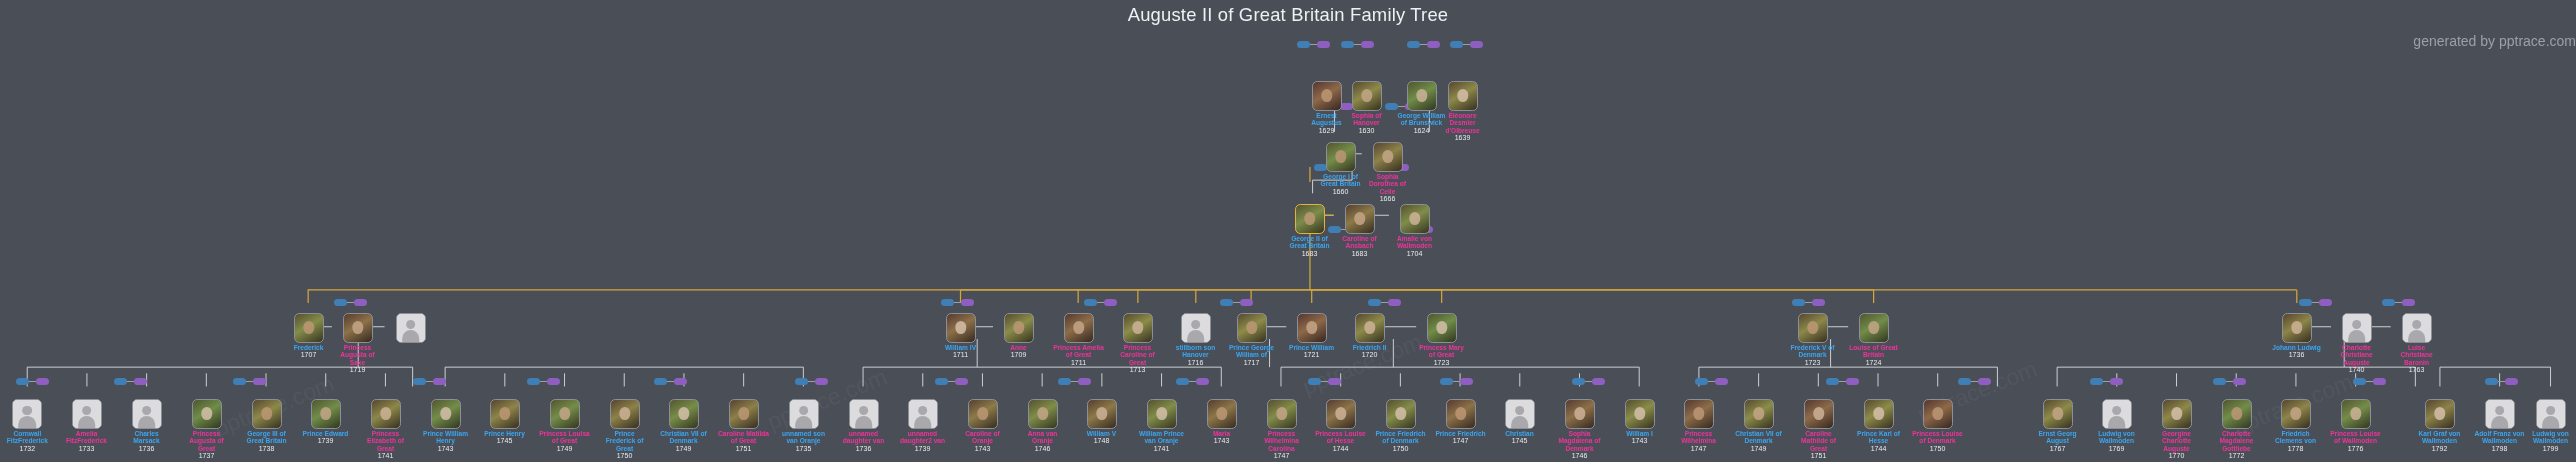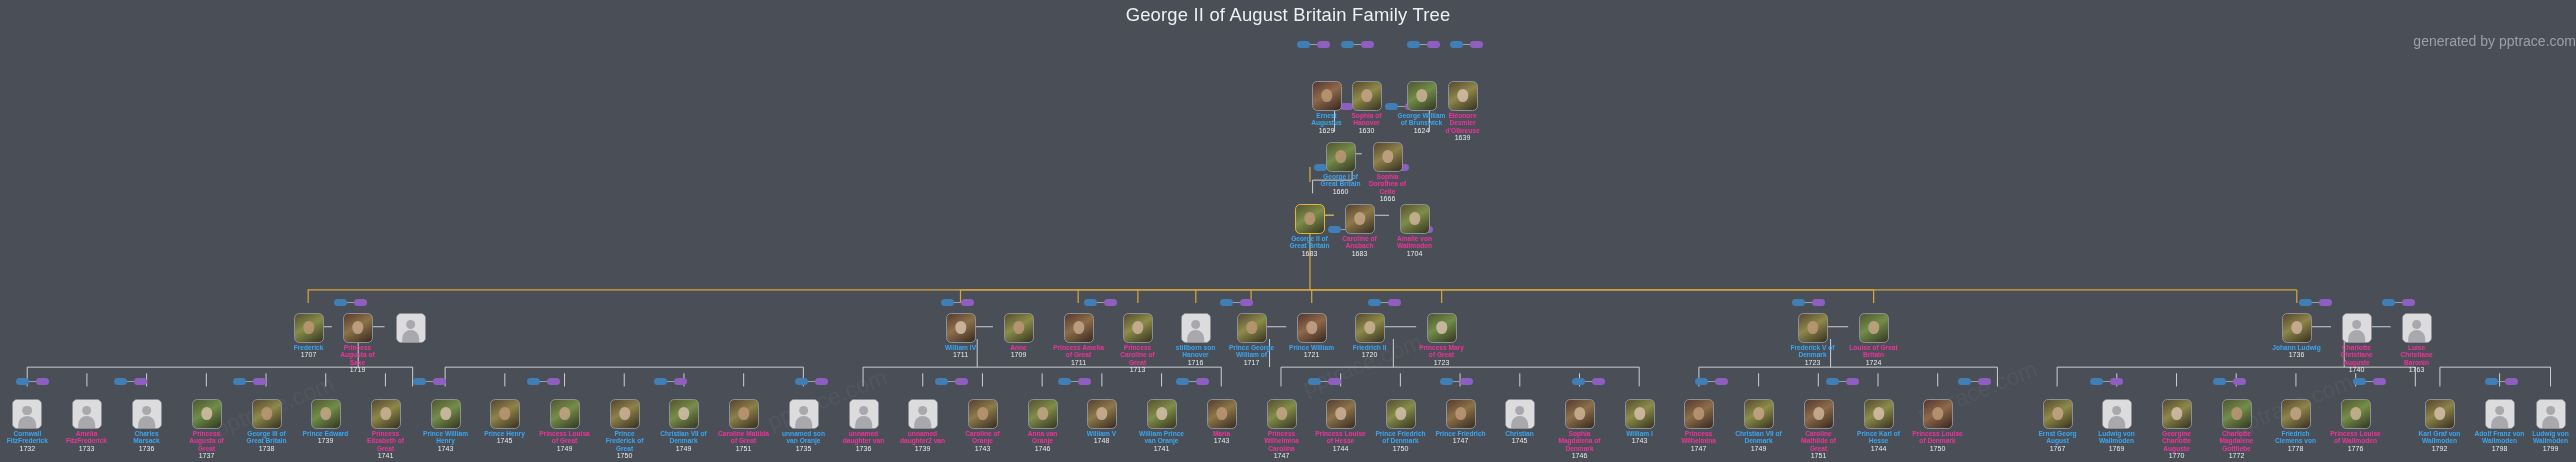--- a/index.html
+++ b/index.html
@@ -111,21 +111,21 @@
     position: absolute; left: 13px; top: 3.1px;
     width: 7px; height: 0.9px; background: #9aa0a8;
   }
 </style>
 </head>
 <body>
 
 <div id="stage">
 
   <div id="header">
-    <div id="title">George II of August Britain Family Tree</div>
+    <div id="title">Auguste II of Great Britain Family Tree</div>
     <div id="subtitle">generated by pptrace.com</div>
   </div>
 
   <div class="wm" style="left:211px;  top:393px;">pptrace.com</div>
   <div class="wm" style="left:764px;  top:386px;">pptrace.com</div>
   <div class="wm" style="left:1299px; top:351px;">pptrace.com</div>
   <div class="wm" style="left:1914px; top:378px;">pptrace.com</div>
   <div class="wm" style="left:2230px; top:391px;">pptrace.com</div>
 
   <svg id="links" viewBox="0 0 2934 527" width="2576" height="463">

